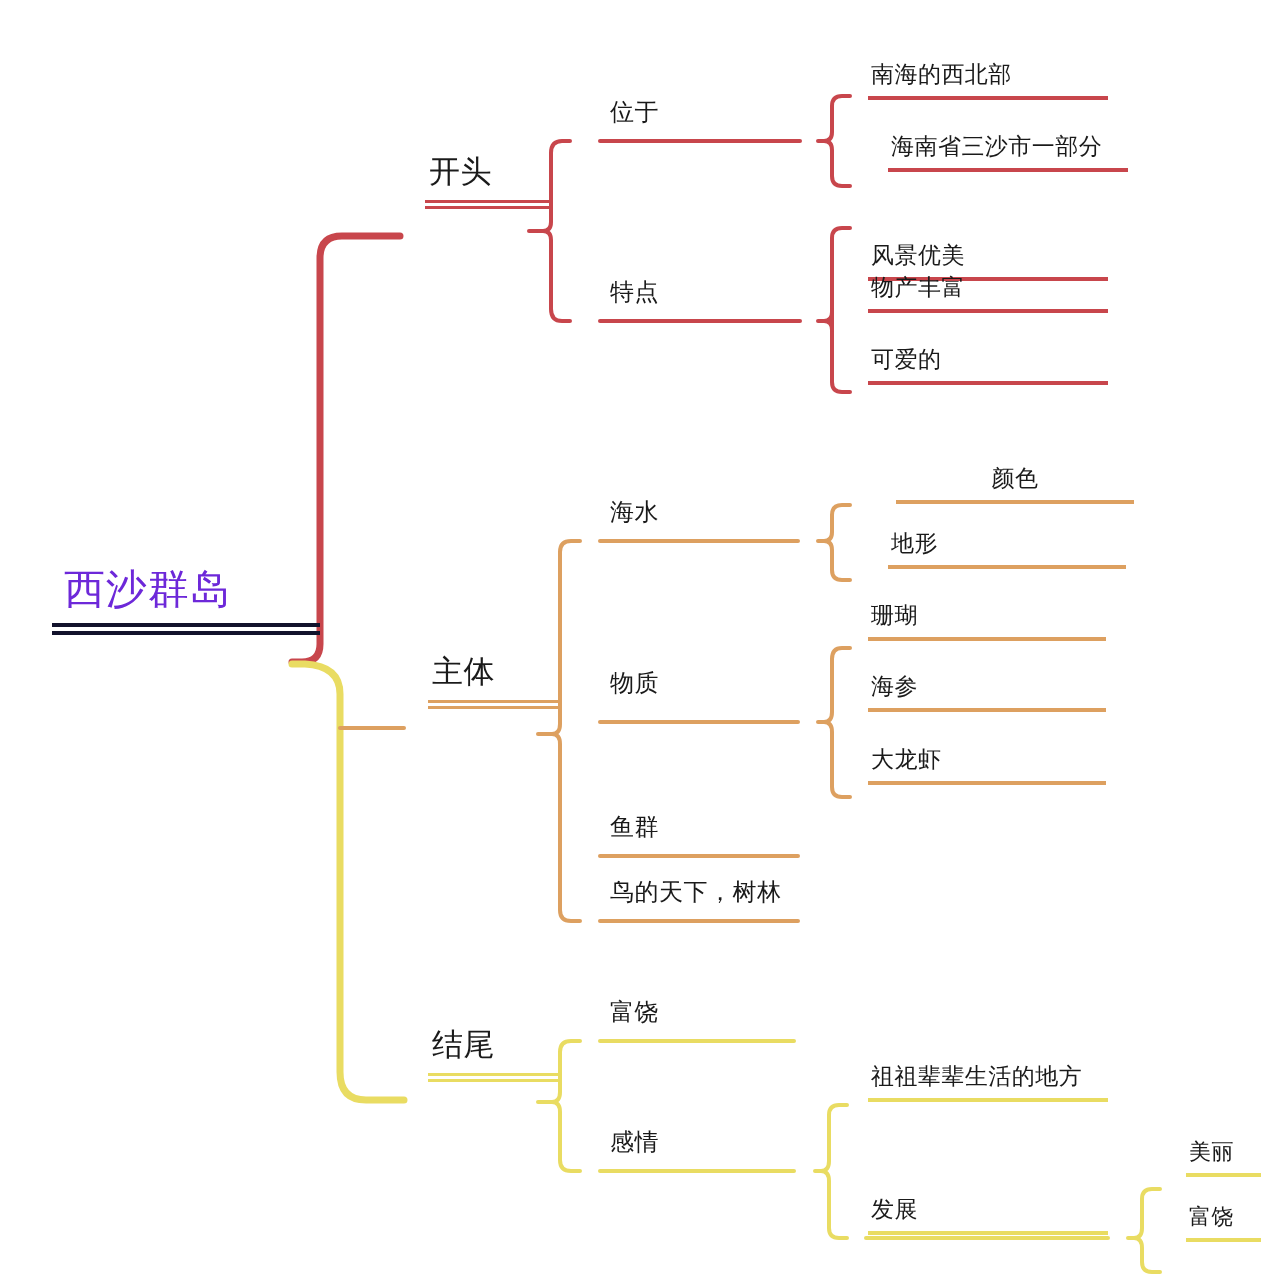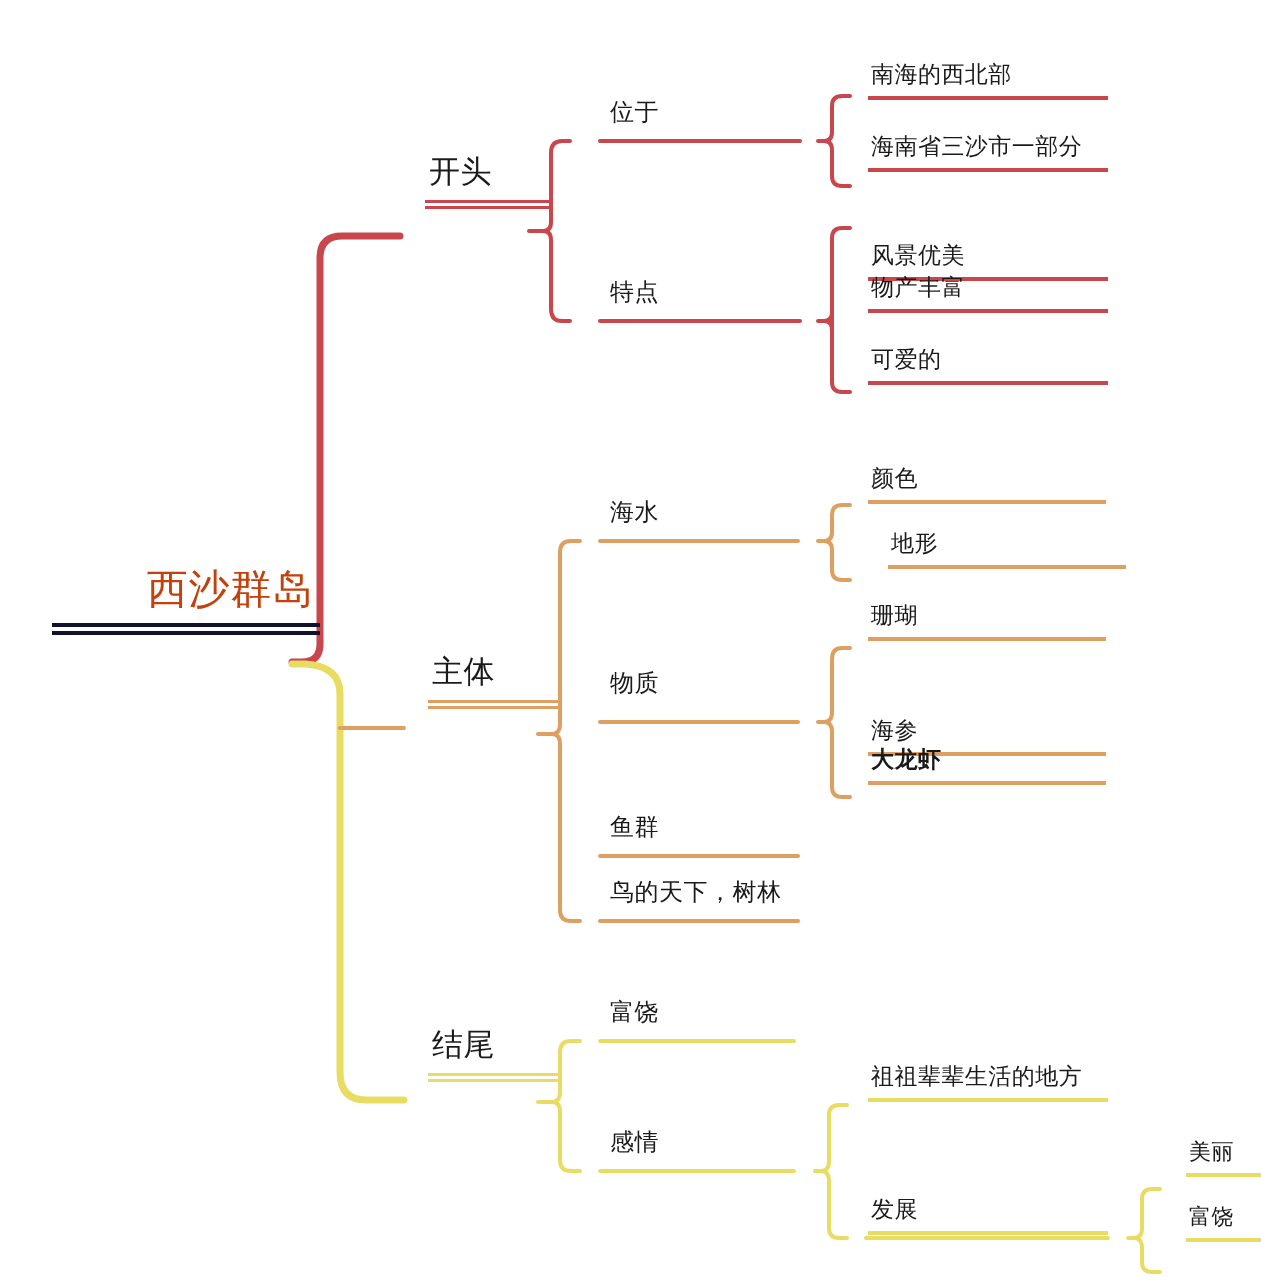--- a/index.html
+++ b/index.html
@@ -32,23 +32,22 @@
   .node .txt{
     display:block;
     line-height:1.05;
     letter-spacing:0.02em;
   }
 
   
   .root{left:52px;top:568px;}
   .root .txt{
     font-size:41px;
-    color:#c2410c;
+    color:#6d28d9;
     padding:0 6px 6px 12px;
-    text-align:right;
   }
   .root .rule{
     width:268px;height:0;
     border-top:4px solid #12122c;
     border-bottom:4px solid #12122c;
     box-sizing:content-box;
     height:4px;
     margin-top:6px;
   }
 
@@ -171,56 +170,56 @@
     <span class="txt">富饶</span>
   </div>
   <div class="node l2" style="left:607px;top:1130px;">
     <span class="txt">感情</span>
   </div>
 
   <div class="node l3" style="left:868px;top:62px;">
     <span class="txt">南海的西北部</span>
     <span class="rule" style="width:240px;border-top:4px solid #c8464c;"></span>
   </div>
-  <div class="node l3" style="left:868px;top:134px;">
+  <div class="node l3" style="left:888px;top:134px;">
     <span class="txt">海南省三沙市一部分</span>
     <span class="rule" style="width:240px;border-top:4px solid #c8464c;"></span>
   </div>
 
   <div class="node l3" style="left:868px;top:203px;margin-top:40px;">
     <span class="txt">风景优美</span>
     <span class="rule" style="width:240px;border-top:4px solid #c8464c;"></span>
   </div>
   <div class="node l3" style="left:868px;top:275px;">
     <span class="txt">物产丰富</span>
     <span class="rule" style="width:240px;border-top:4px solid #c8464c;"></span>
   </div>
   <div class="node l3" style="left:868px;top:347px;">
     <span class="txt">可爱的</span>
     <span class="rule" style="width:240px;border-top:4px solid #c8464c;"></span>
   </div>
 
-  <div class="node l3" style="left:868px;top:466px;">
+  <div class="node l3" style="left:896px;top:466px;text-align:center;">
     <span class="txt">颜色</span>
     <span class="rule" style="width:238px;border-top:4px solid #dda060;"></span>
   </div>
   <div class="node l3" style="left:868px;top:531px;margin-left:20px;">
     <span class="txt">地形</span>
     <span class="rule" style="width:238px;border-top:4px solid #dda060;"></span>
   </div>
 
   <div class="node l3" style="left:868px;top:603px;">
     <span class="txt">珊瑚</span>
     <span class="rule" style="width:238px;border-top:4px solid #dda060;"></span>
   </div>
-  <div class="node l3" style="left:868px;top:674px;margin-top:44px;">
+  <div class="node l3" style="left:868px;top:674px;">
     <span class="txt">海参</span>
     <span class="rule" style="width:238px;border-top:4px solid #dda060;"></span>
   </div>
-  <div class="node l3" style="left:868px;top:747px;font-weight:bold;">
+  <div class="node l3" style="left:868px;top:747px;">
     <span class="txt">大龙虾</span>
     <span class="rule" style="width:238px;border-top:4px solid #dda060;"></span>
   </div>
 
   <div class="node l3" style="left:868px;top:1064px;">
     <span class="txt">祖祖辈辈生活的地方</span>
     <span class="rule" style="width:240px;border-top:4px solid #e9dc62;"></span>
   </div>
   <div class="node l3" style="left:868px;top:1197px;">
     <span class="txt">发展</span>

